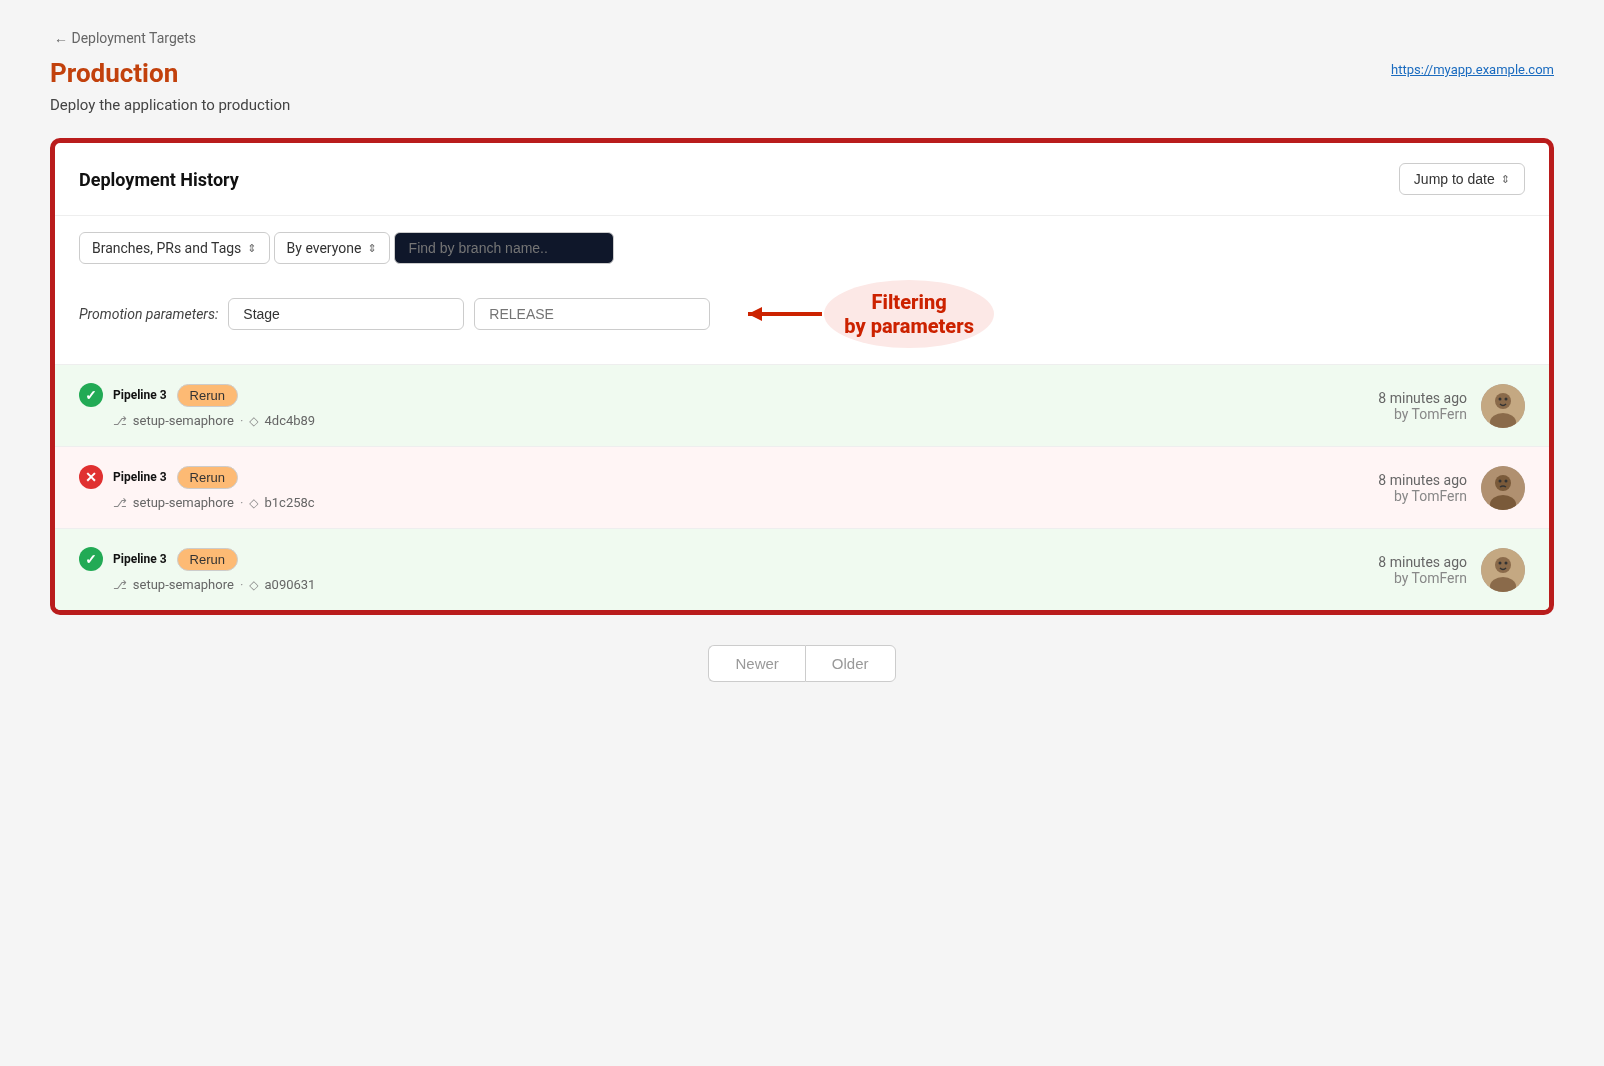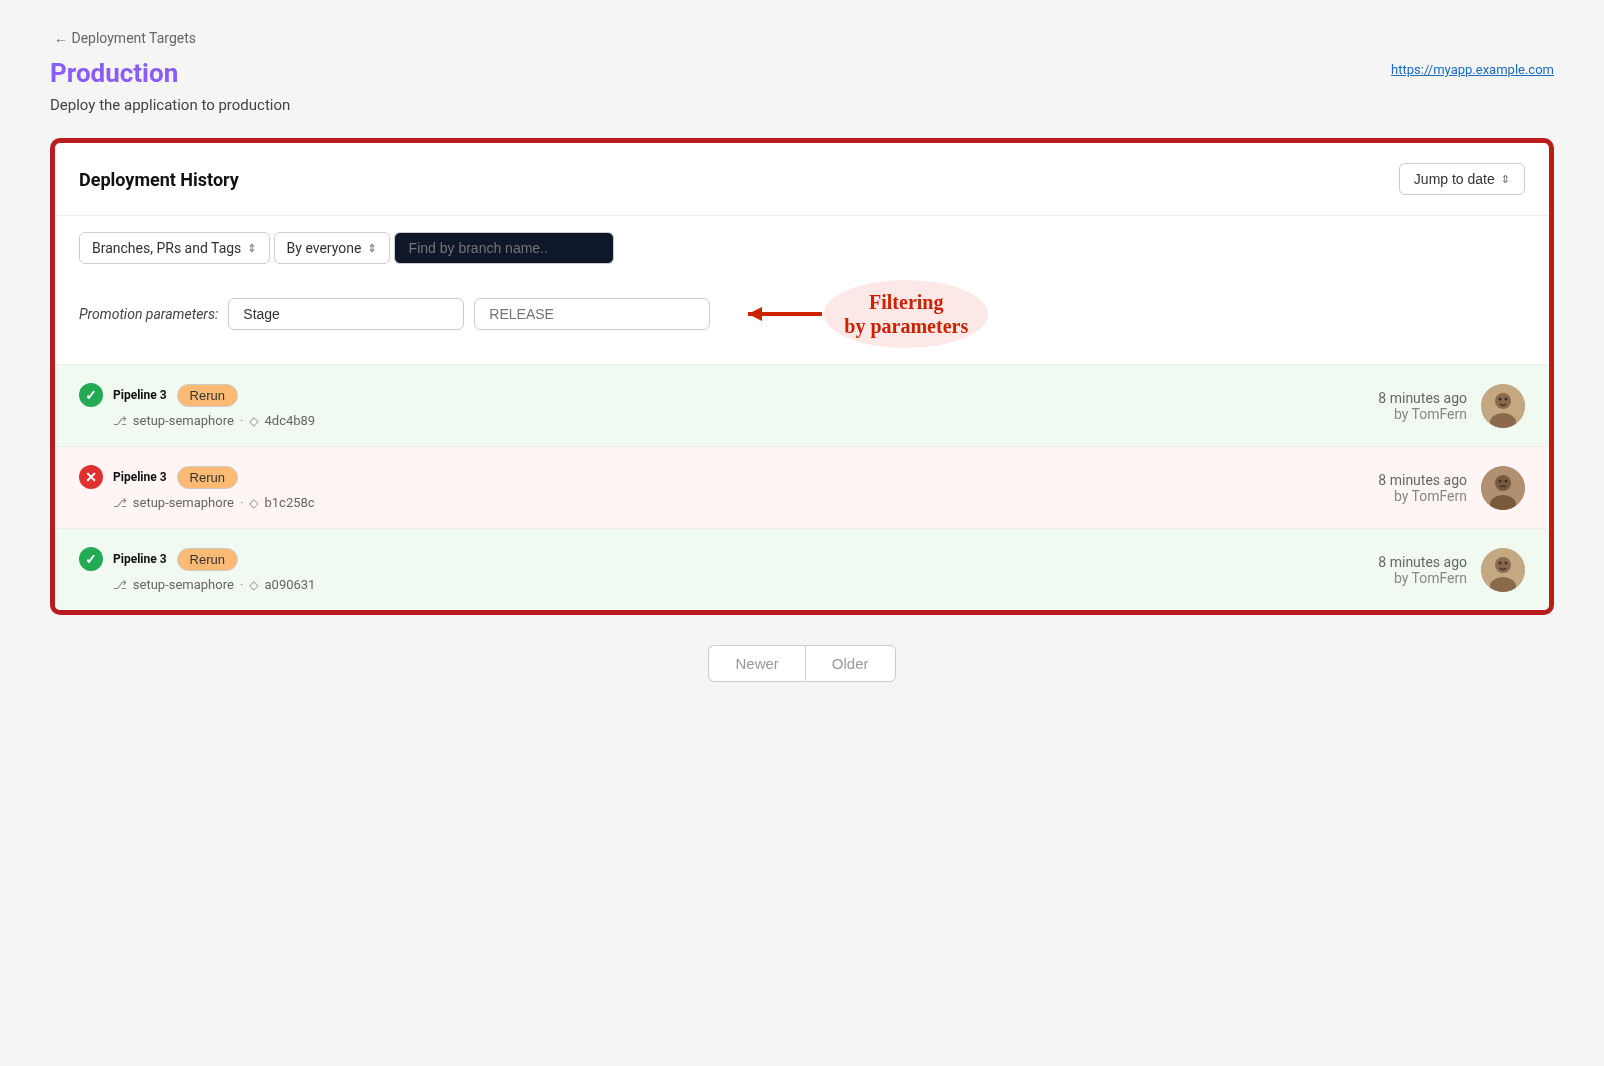--- a/index.html
+++ b/index.html
@@ -20,21 +20,21 @@
     }
     .page-header {
       display: flex;
       justify-content: space-between;
       align-items: flex-start;
       margin-bottom: 8px;
     }
     .page-title {
       font-size: 26px;
       font-weight: 700;
-      color: #8b5cf6;
+      color: #c2410c;
     }
     .page-link {
       color: #1a6bbf;
       text-decoration: underline;
       font-size: 13px;
       padding-top: 4px;
     }
     .page-description {
       font-size: 15px;
       color: #444;
@@ -306,21 +306,21 @@
       <span class="select-arrows">⇕</span>
     </div>
     <input class="filter-input" type="text" placeholder="Find by branch name.." style="">
   </div>
 
   <div class="promo-row">
     <span class="promo-label">Promotion parameters:</span>
     <input class="promo-input" type="text" value="Stage" style="">
     <input class="promo-input placeholder" type="text" placeholder="RELEASE" style="">
 
-    <div class="annotation-area" style="margin-left: 14px; font-family: Liberation Serif, serif;">
+    <div class="annotation-area" style="margin-left: 14px;">
       <div style="display:flex; align-items:center; gap: 0;">
 
         <div style="display:flex; align-items: center;">
           <svg width="90" height="24" viewBox="0 0 90 24">
             <line x1="88" y1="12" x2="14" y2="12" stroke="#cc2200" stroke-width="4"></line>
             <polygon points="14,12 28,5 28,19" fill="#cc2200"></polygon>
           </svg>
         </div>
         <div class="annotation-text" style="white-space: pre-line;">Filtering
 by parameters</div>

